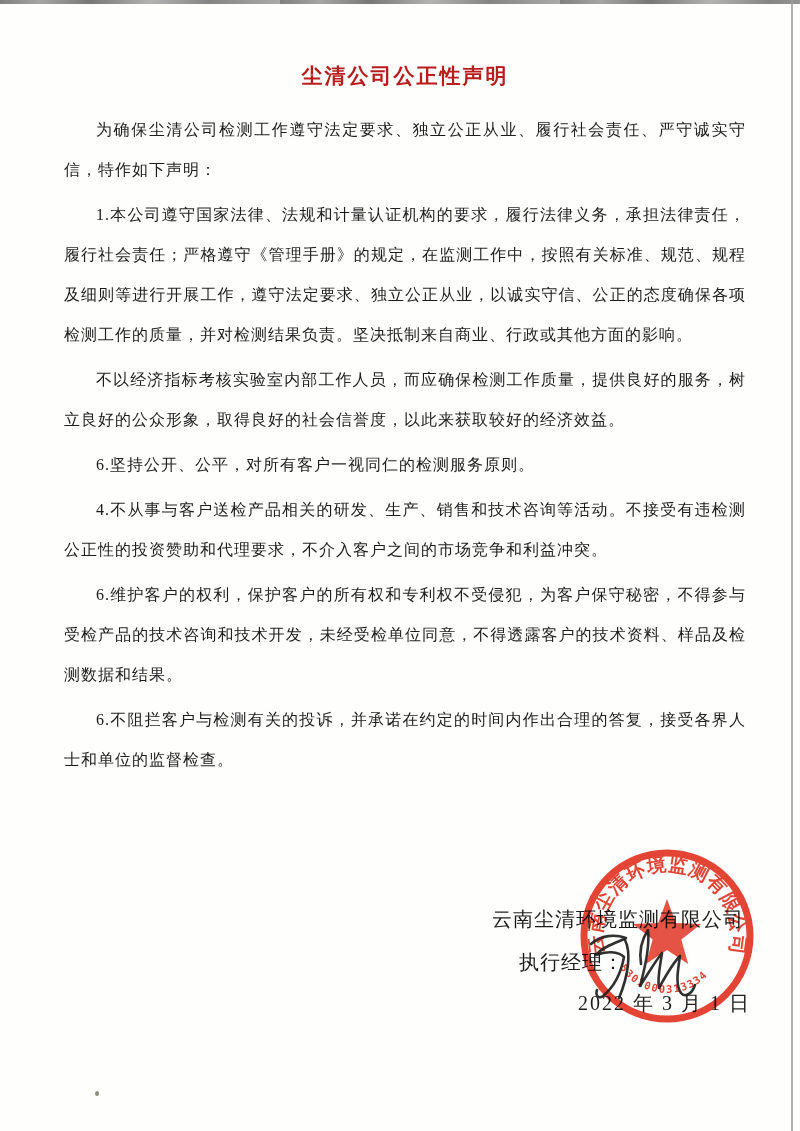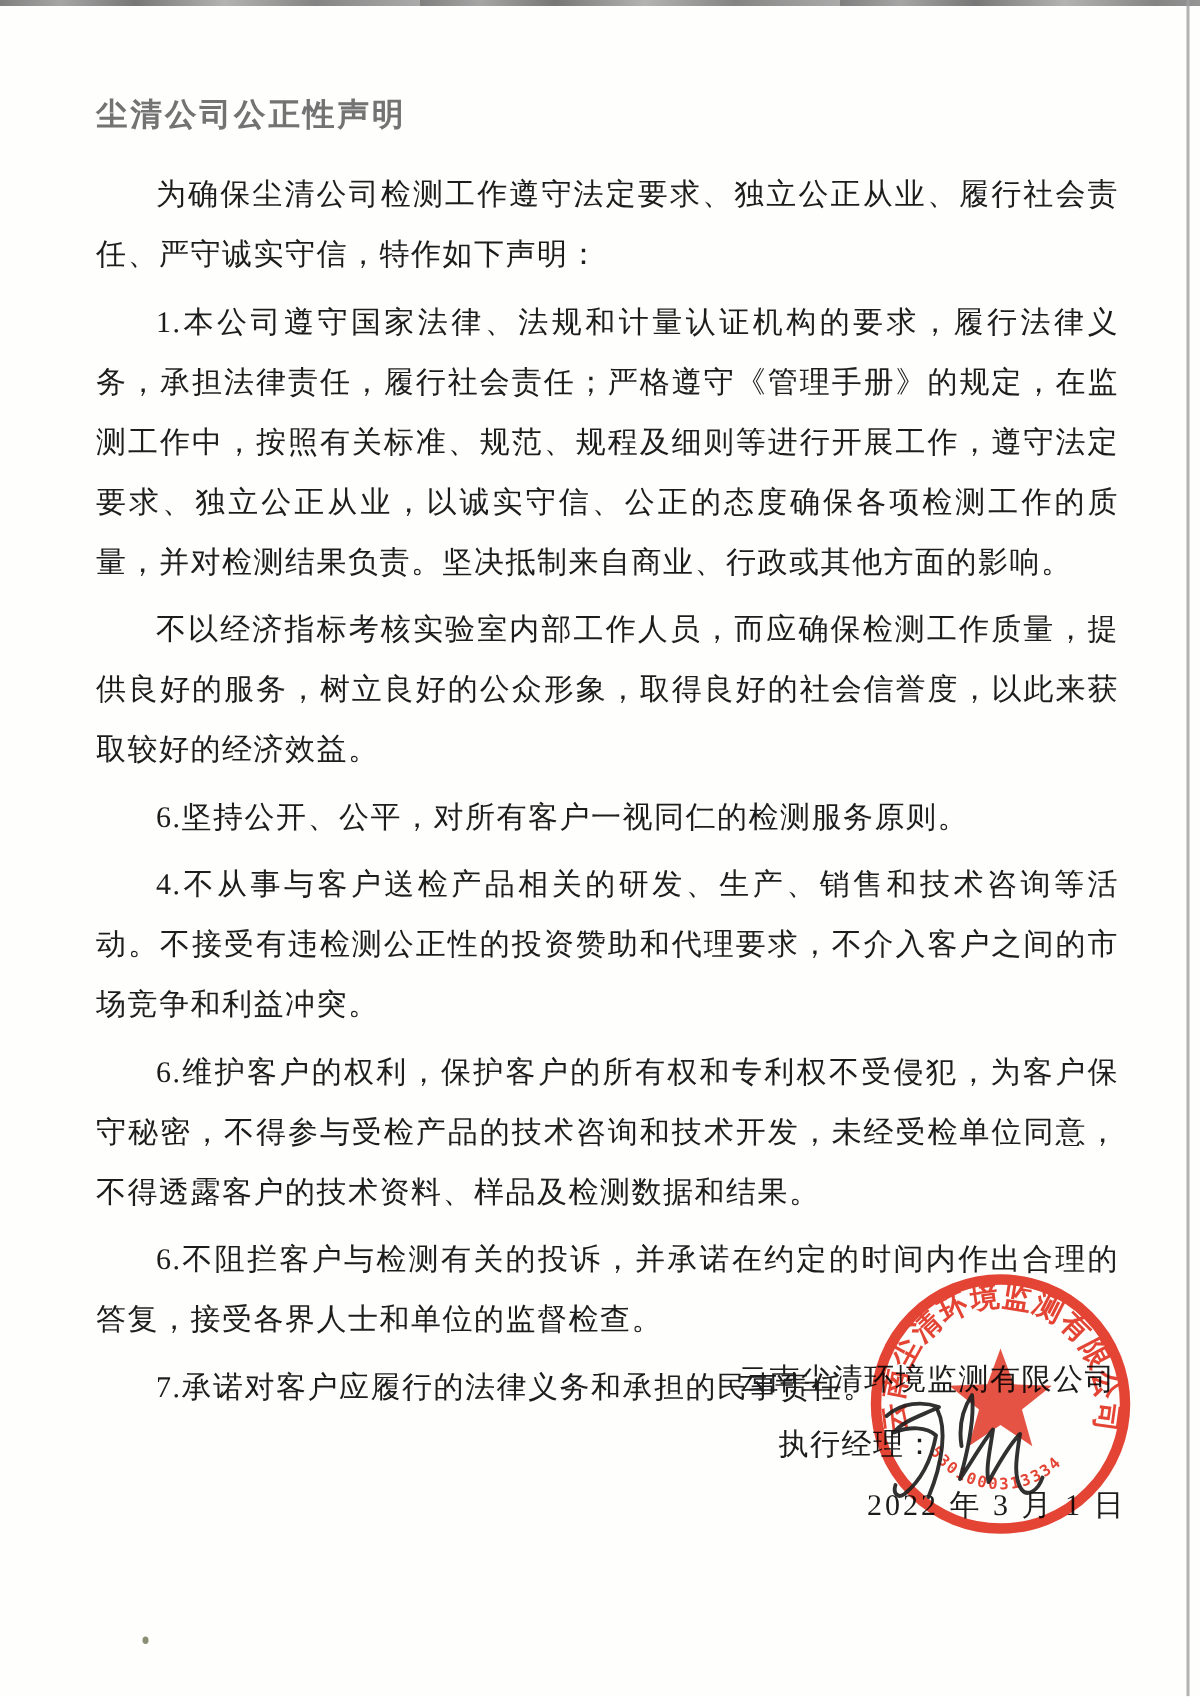--- a/index.html
+++ b/index.html
@@ -24,25 +24,25 @@
   }
   .speck{position:absolute;left:95px;top:1091px;width:4px;height:5px;
     background:#6f7250;border-radius:50%;opacity:.8;}
 
   .content{
     position:absolute;left:64px;top:62px;width:682px;
   }
   .doc-title{
     font-family:Liberation Sans, sans-serif;
     font-weight:700;font-size:21px;letter-spacing:2px;
-    margin:0 0 20px 0;color:#737373;
+    text-align:center;margin:0 0 20px 0;color:#b91c1c;
   }
   .para{
     margin:0 0 5px 0;
-    font-size:20px;line-height:40px;letter-spacing:1px;
+    font-size:16px;line-height:40px;letter-spacing:1px;
     text-indent:2em;text-align:justify;color:#1d1d1d;
   }
 
   .sig-company{
     position:absolute;top:906px;right:56px;
     font-size:20px;letter-spacing:1px;color:#1c1c1c;white-space:nowrap;
   }
   .sig-role{
     position:absolute;top:949px;left:519px;
     font-size:20px;letter-spacing:1px;color:#1c1c1c;white-space:nowrap;font-family:Liberation Serif, serif;
@@ -80,21 +80,20 @@
 
   <div class="content">
     <h1 class="doc-title"><span>尘清公司公正性声明</span></h1>
     <p class="para">为确保尘清公司检测工作遵守法定要求、独立公正从业、履行社会责任、严守诚实守信，特作如下声明：</p>
     <p class="para">1.本公司遵守国家法律、法规和计量认证机构的要求，履行法律义务，承担法律责任，履行社会责任；严格遵守《管理手册》的规定，在监测工作中，按照有关标准、规范、规程及细则等进行开展工作，遵守法定要求、独立公正从业，以诚实守信、公正的态度确保各项检测工作的质量，并对检测结果负责。坚决抵制来自商业、行政或其他方面的影响。</p>
     <p class="para">不以经济指标考核实验室内部工作人员，而应确保检测工作质量，提供良好的服务，树立良好的公众形象，取得良好的社会信誉度，以此来获取较好的经济效益。</p>
     <p class="para">6.坚持公开、公平，对所有客户一视同仁的检测服务原则。</p>
     <p class="para">4.不从事与客户送检产品相关的研发、生产、销售和技术咨询等活动。不接受有违检测公正性的投资赞助和代理要求，不介入客户之间的市场竞争和利益冲突。</p>
     <p class="para">6.维护客户的权利，保护客户的所有权和专利权不受侵犯，为客户保守秘密，不得参与受检产品的技术咨询和技术开发，未经受检单位同意，不得透露客户的技术资料、样品及检测数据和结果。</p>
     <p class="para">6.不阻拦客户与检测有关的投诉，并承诺在约定的时间内作出合理的答复，接受各界人士和单位的监督检查。</p>
-    <p class="para">7.承诺对客户应履行的法律义务和承担的民事责任。</p>
   </div>
 
   <div class="sig-company">云南尘清环境监测有限公司</div>
   <div class="sig-role">执行经理：</div>
   <div class="sig-date">2022 年 3 月 1 日</div>
 
   <svg class="seal" viewBox="0 0 182 180" aria-hidden="true">
     <circle class="seal-ring" cx="91" cy="90" r="83"></circle>
     <polygon class="seal-star" points="91,53 99.8,76.9 125.2,77.9 105.3,93.6 112.2,118.1 91,104 69.8,118.1 76.7,93.6 56.8,77.9 82.2,76.9"></polygon>
     <defs>

